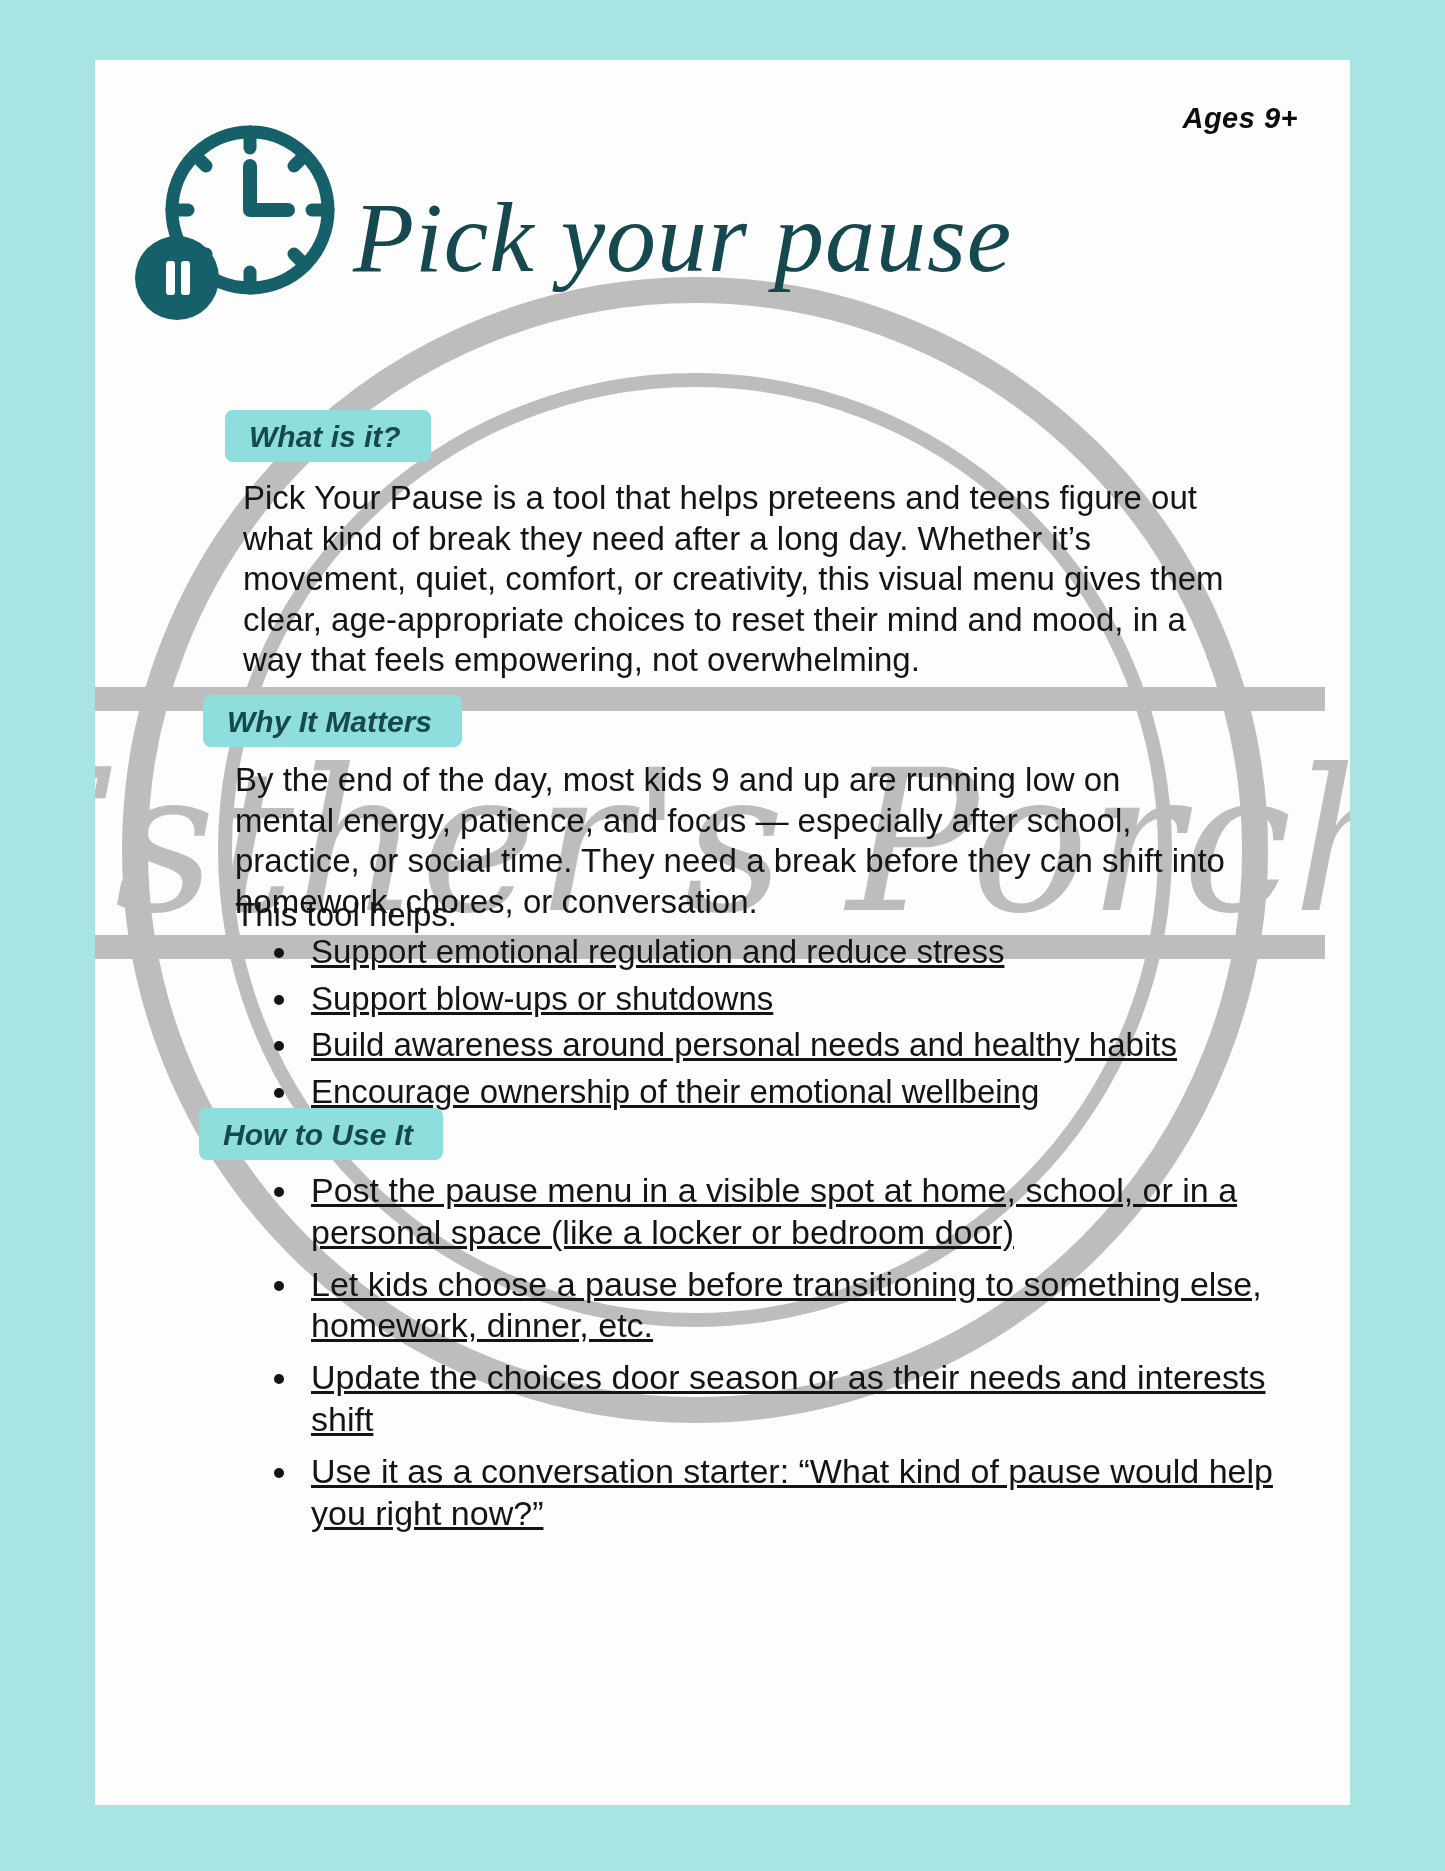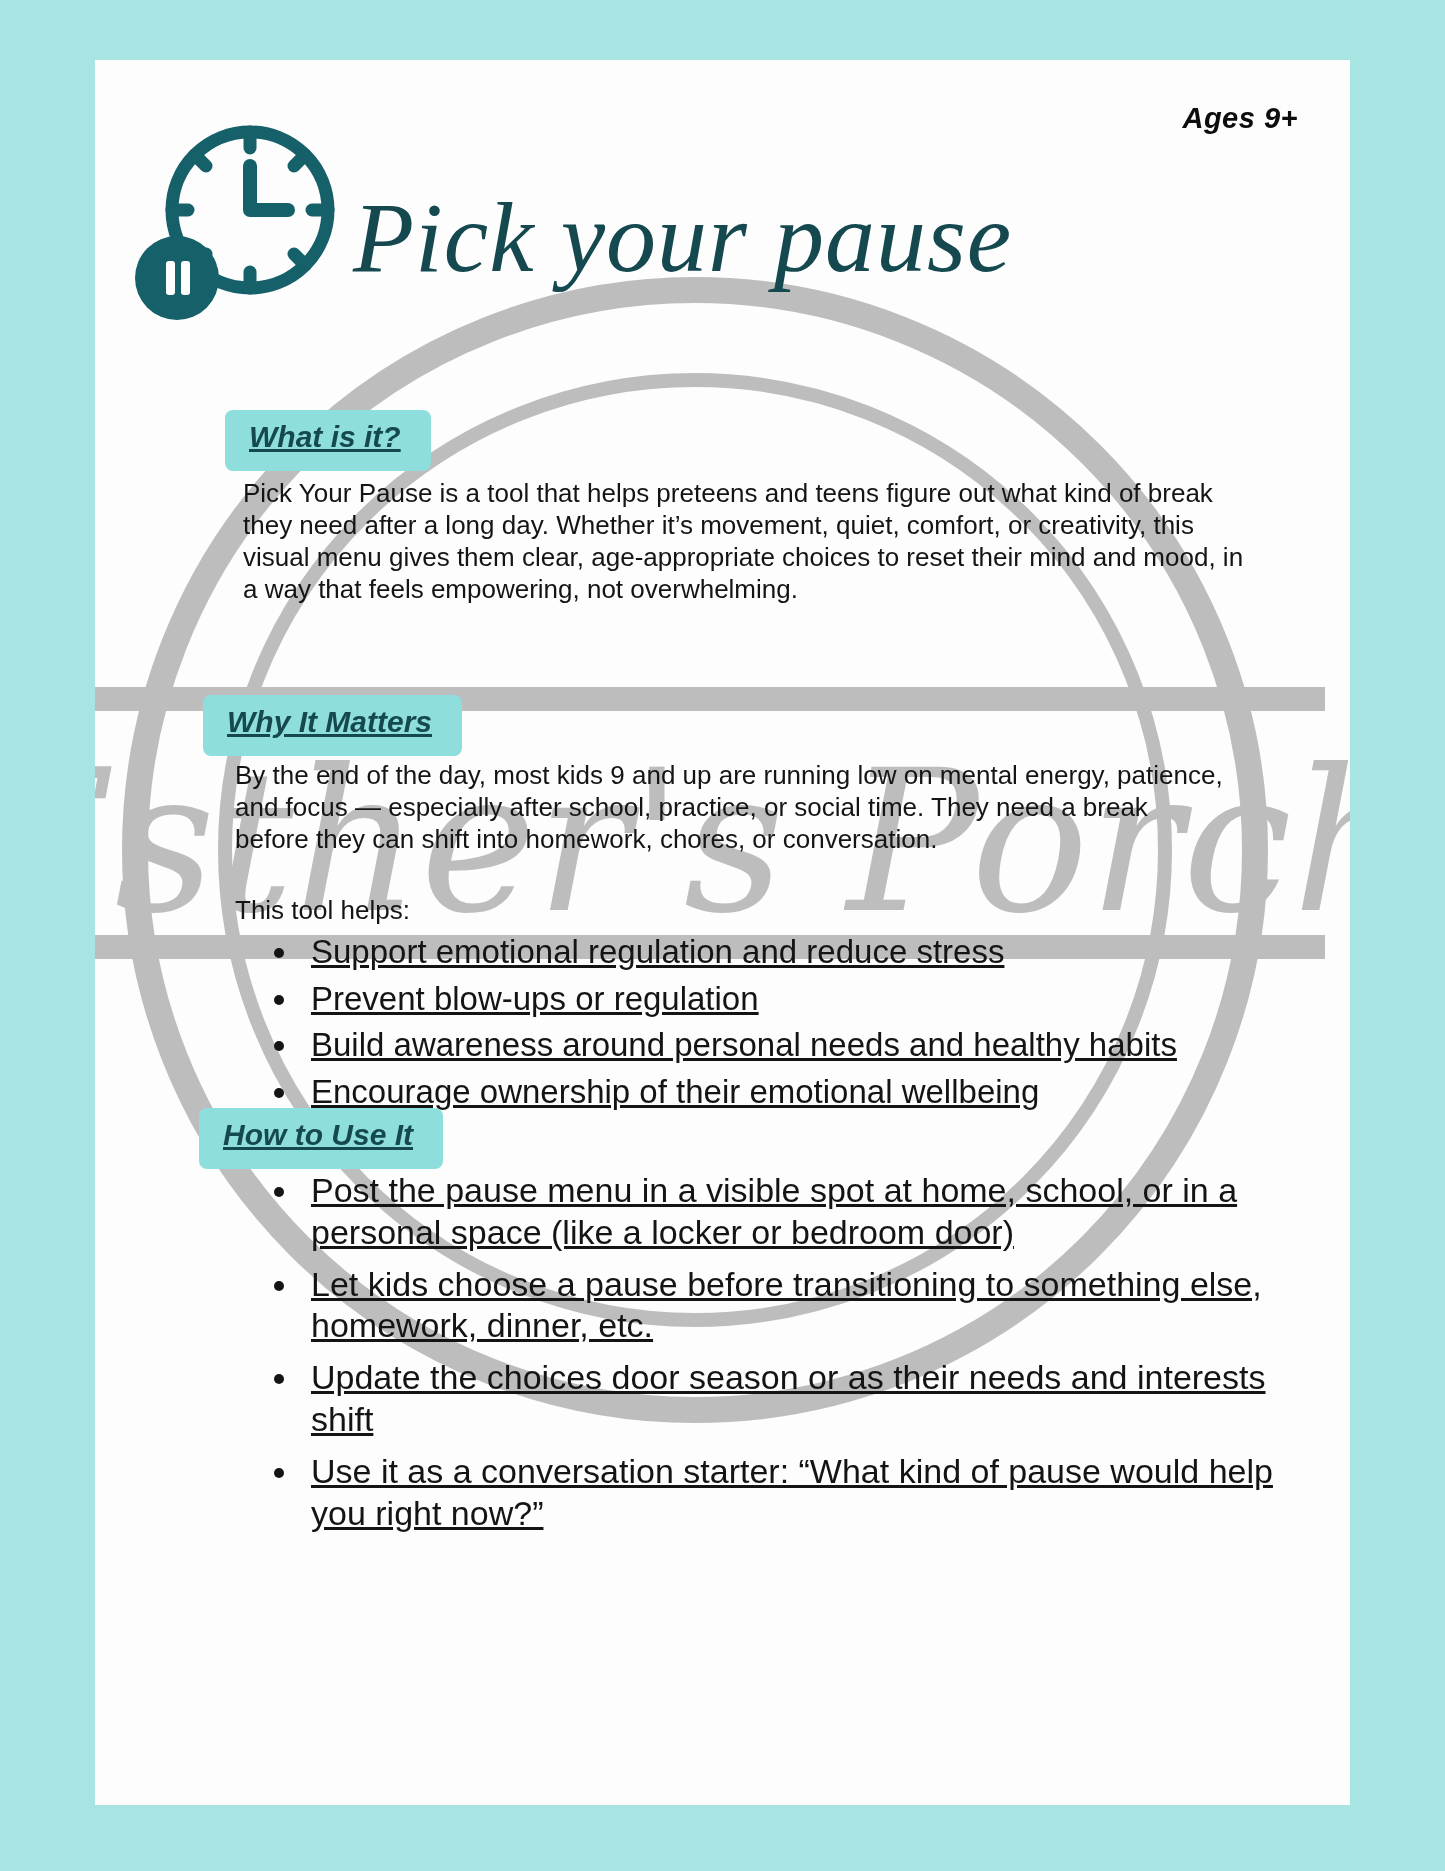--- a/index.html
+++ b/index.html
@@ -70,34 +70,33 @@
 
   
   .hl {
     position: absolute;
     display: inline-block;
     background: #8fdede;
     color: #15494f;
     font-size: 30px;
     font-weight: bold;
     font-style: italic;
-    padding: 10px 30px 17px 24px;
+    padding: 10px 30px 8px 24px;
     border-radius: 8px;
     white-space: nowrap;
-    text-decoration: underline;
   }
   #h-what { left: 130px; top: 350px; }
   #h-why  { left: 108px; top: 635px; }
   #h-how  { left: 104px; top: 1048px; }
 
   
   .body-text {
     position: absolute;
     color: #141414;
-    font-size: 26px;
+    font-size: 33px;
     line-height: 1.23;
   }
   #p-what { left: 148px; top: 418px; width: 1010px; }
   #p-why  { left: 140px; top: 700px; width: 990px; }
   #p-this { left: 140px; top: 835px; width: 600px; }
 
   ul.bullets {
     position: absolute;
     margin: 0;
     padding: 0 0 0 58px;
@@ -152,21 +151,21 @@
   <div id="title">Pick your pause</div>
 
   <div class="hl" id="h-what">What is it?</div>
   <div class="body-text" id="p-what">Pick Your Pause is a tool that helps preteens and teens figure out what kind of break they need after a long day. Whether it’s movement, quiet, comfort, or creativity, this visual menu gives them clear, age-appropriate choices to reset their mind and mood, in a way that feels empowering, not overwhelming.</div>
 
   <div class="hl" id="h-why">Why It Matters</div>
   <div class="body-text" id="p-why">By the end of the day, most kids 9 and up are running low on mental energy, patience, and focus — especially after school, practice, or social time. They need a break before they can shift into homework, chores, or conversation.</div>
   <div class="body-text" id="p-this">This tool helps:</div>
   <ul class="bullets" id="list-why">
     <li>Support emotional regulation and reduce stress</li>
-    <li>Prevent blow-ups or regulation</li>
+    <li>Support blow-ups or shutdowns</li>
     <li>Build awareness around personal needs and healthy habits</li>
     <li>Encourage ownership of their emotional wellbeing</li>
   </ul>
 
   <div class="hl" id="h-how">How to Use It</div>
   <ul class="bullets" id="list-how">
     <li>Post the pause menu in a visible spot at home, school, or in a personal space (like a locker or bedroom door)</li>
     <li>Let kids choose a pause before transitioning to something else, homework, dinner, etc.</li>
     <li>Update the choices door season or as their needs and interests shift</li>
     <li>Use it as a conversation starter: “What kind of pause would help you right now?”</li>

